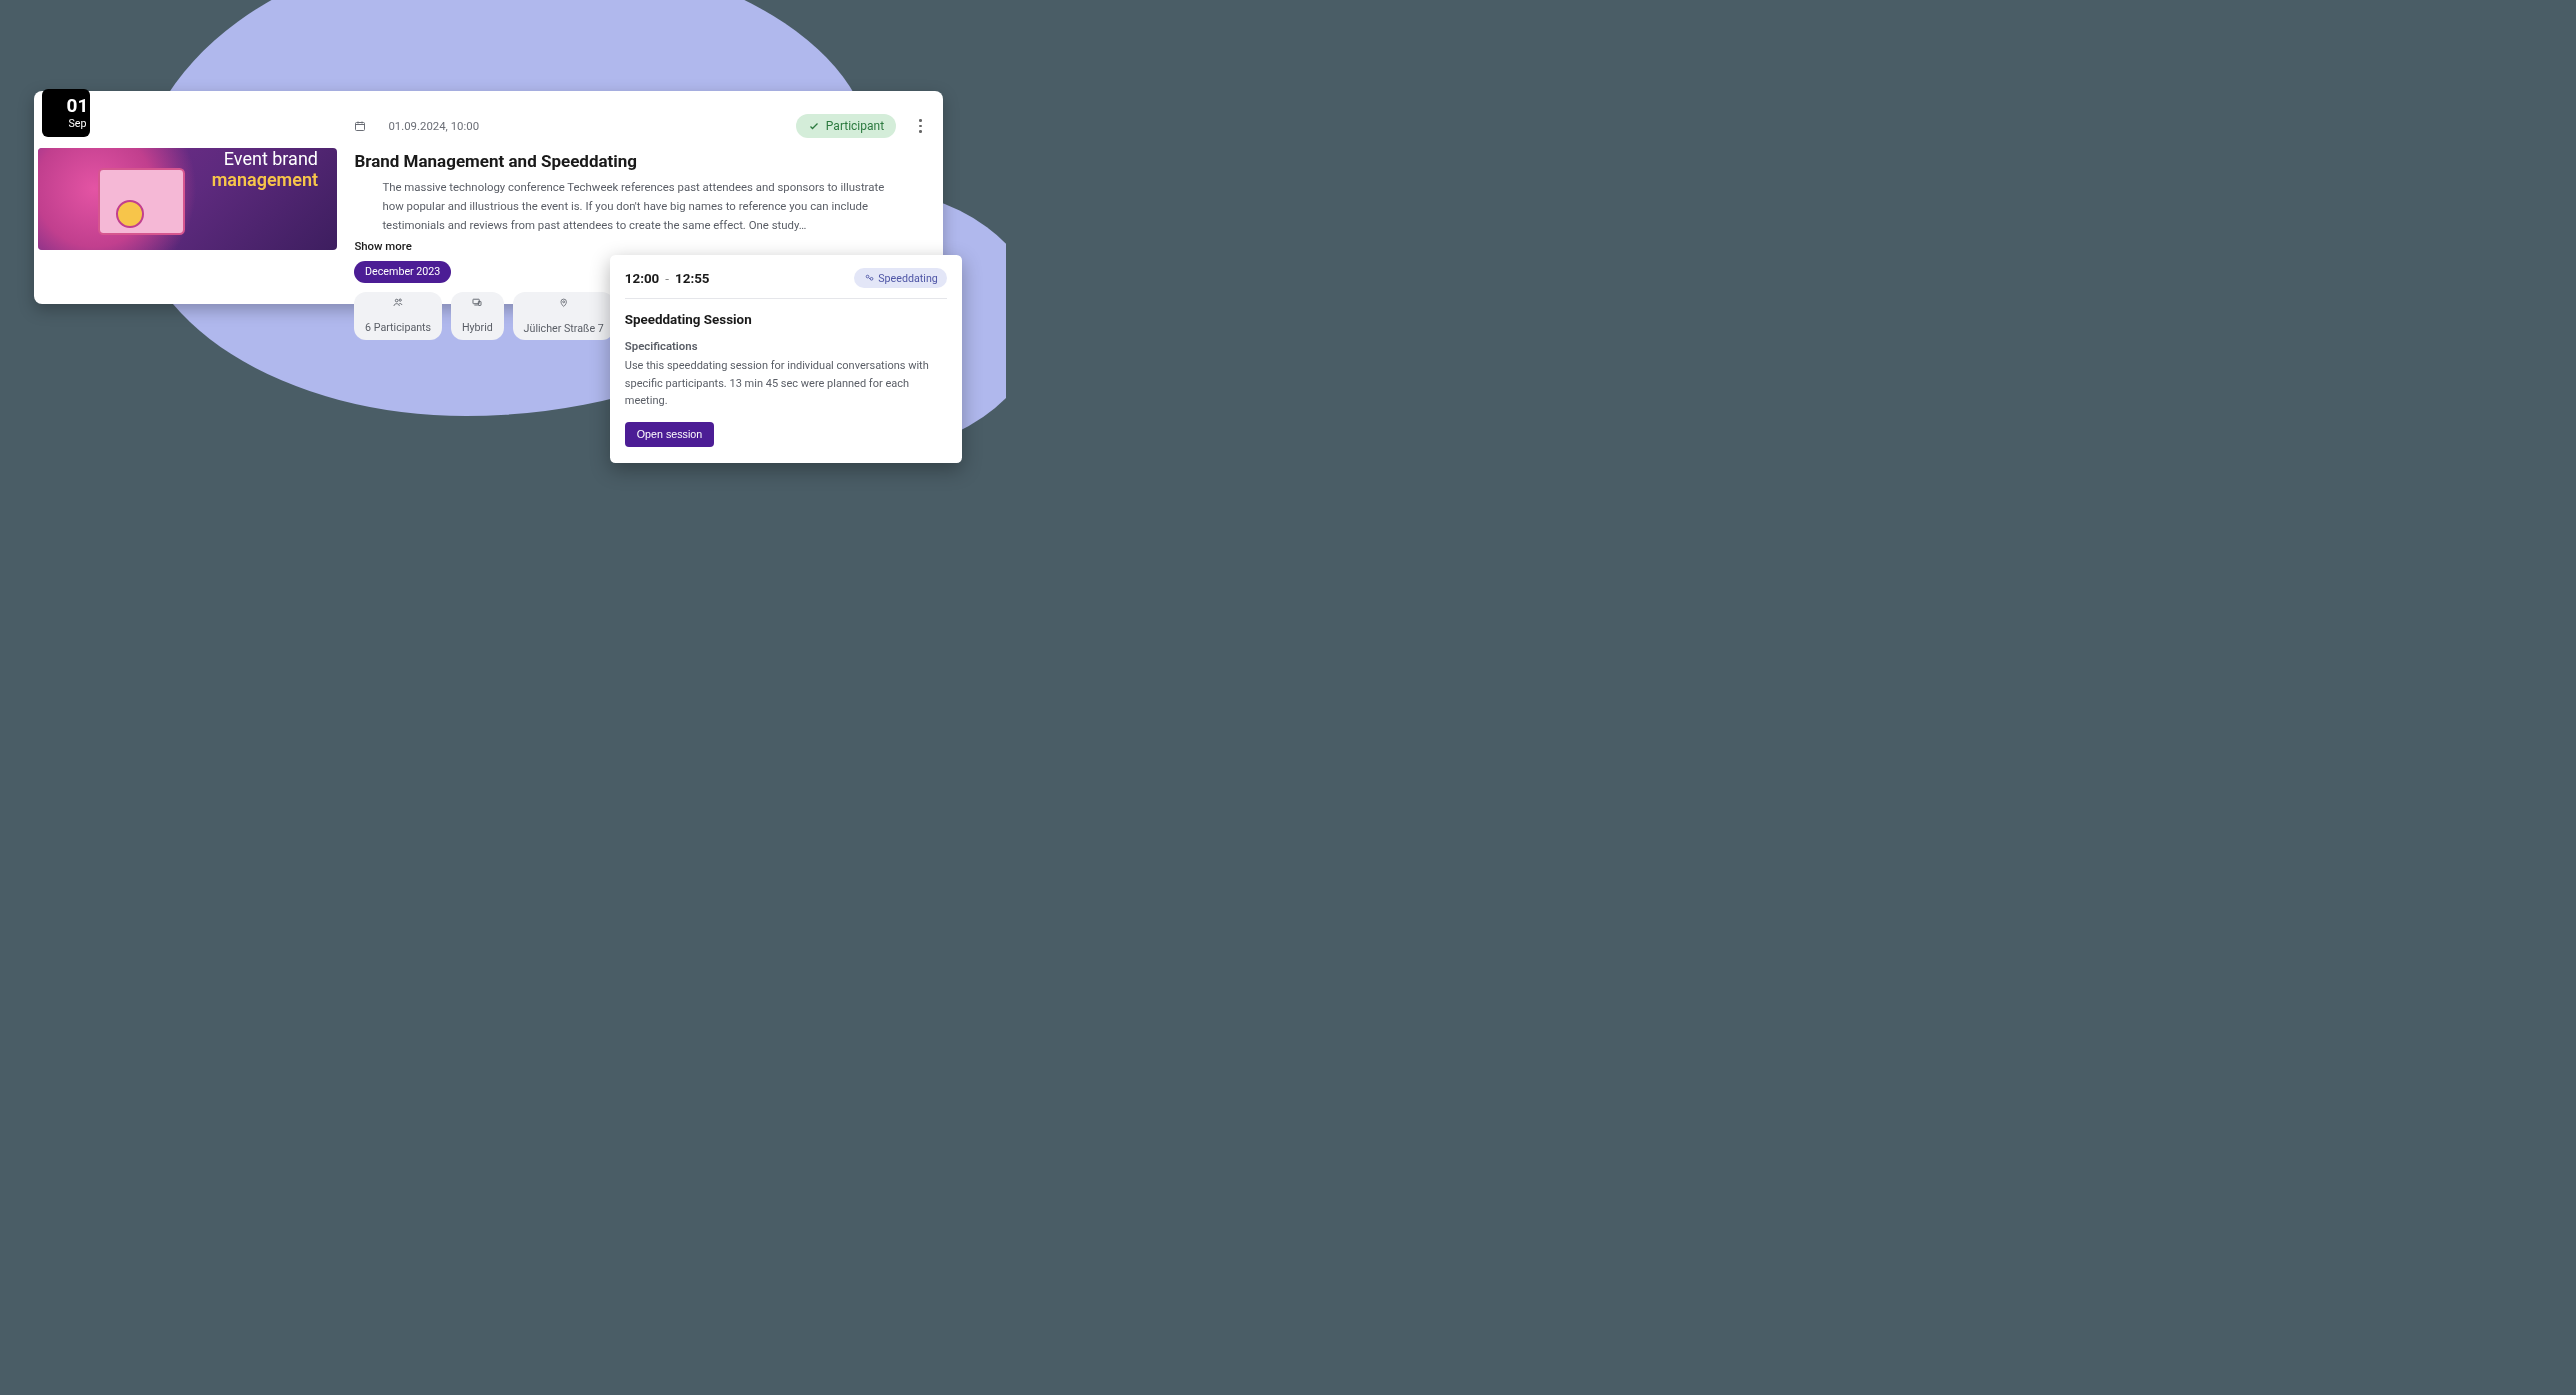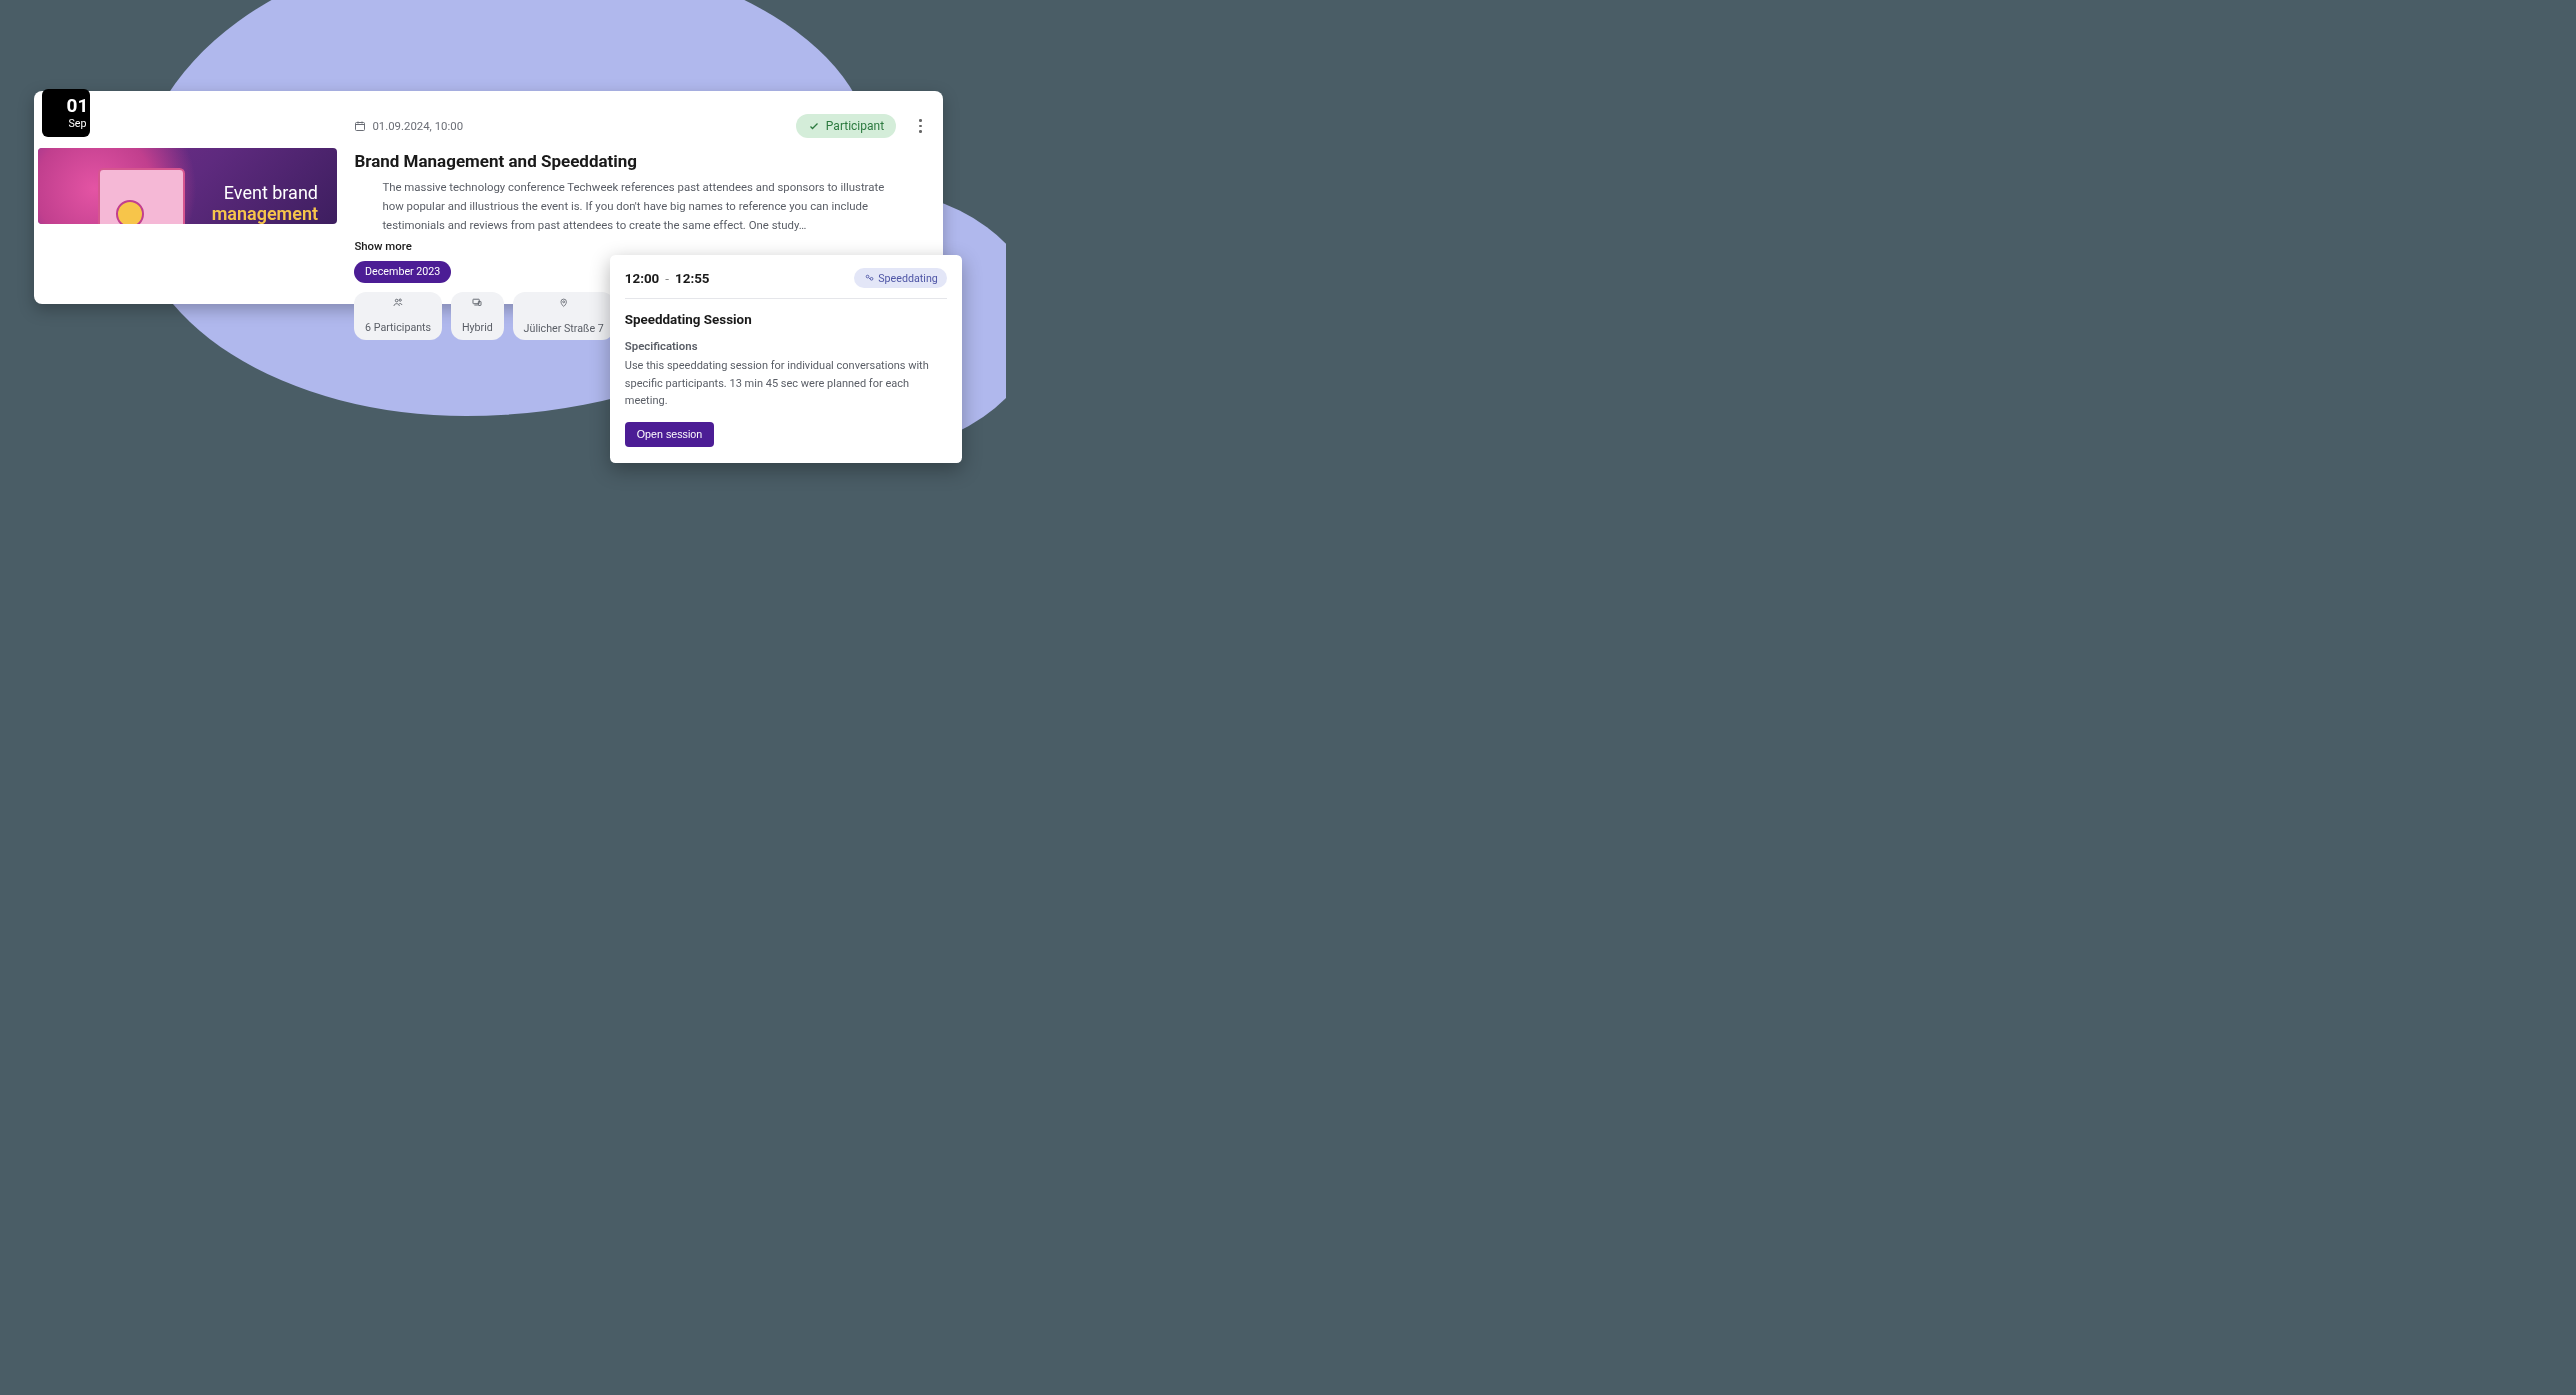--- a/index.html
+++ b/index.html
@@ -66,27 +66,27 @@
   font-weight: 700;
   line-height: 1;
 }
 .date-month {
   font-size: 10.7px;
   font-weight: 400;
   margin-top: 1.3px;
 }
 .event-image {
   width: 299px;
-  height: 76px;
+  height: 102px;
   margin-top: 57px;
   margin-left: 4px;
   background: linear-gradient(135deg, #7b2e8e 0%, #5e2a7e 50%, #3d1e5f 100%);
   border-radius: 4px;
   display: flex;
-  align-items: flex-end;
+  align-items: flex-start;
   justify-content: flex-end;
   padding-right: 19px;
   position: relative;
   overflow: hidden;
 }
 .event-image-pink {
   position: absolute;
   left: 0;
   top: 0;
   width: 188px;
@@ -131,21 +131,21 @@
   position: relative;
 }
 .event-header-row {
   display: flex;
   align-items: center;
   justify-content: space-between;
 }
 .event-datetime {
   display: flex;
   align-items: center;
-  gap: 6px;
+  gap: 22px;
   color: #6b6e76;
   font-size: 11.4px;
 }
 .event-header-right {
   display: flex;
   align-items: center;
   gap: 8px;
 }
 .participant-badge {
   background: #d4edd9;

